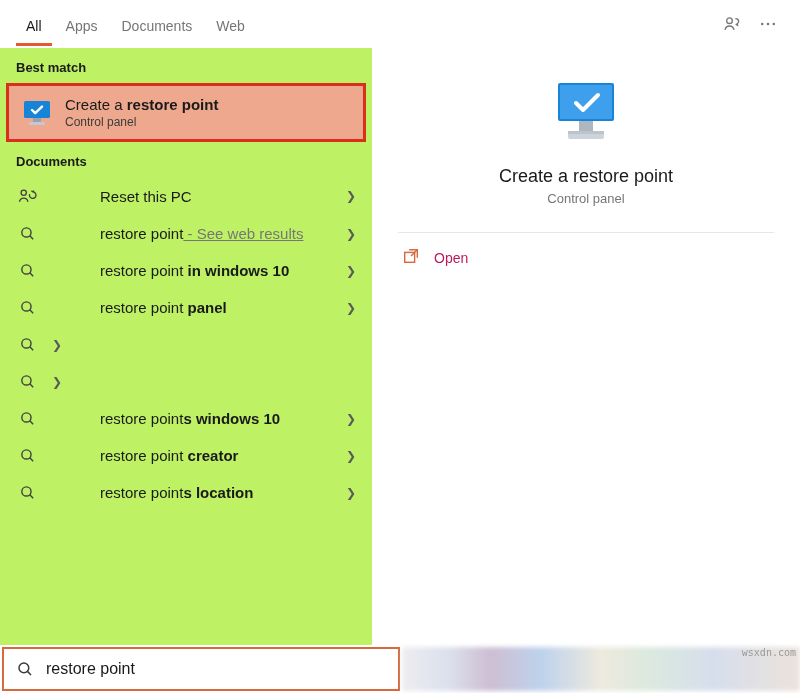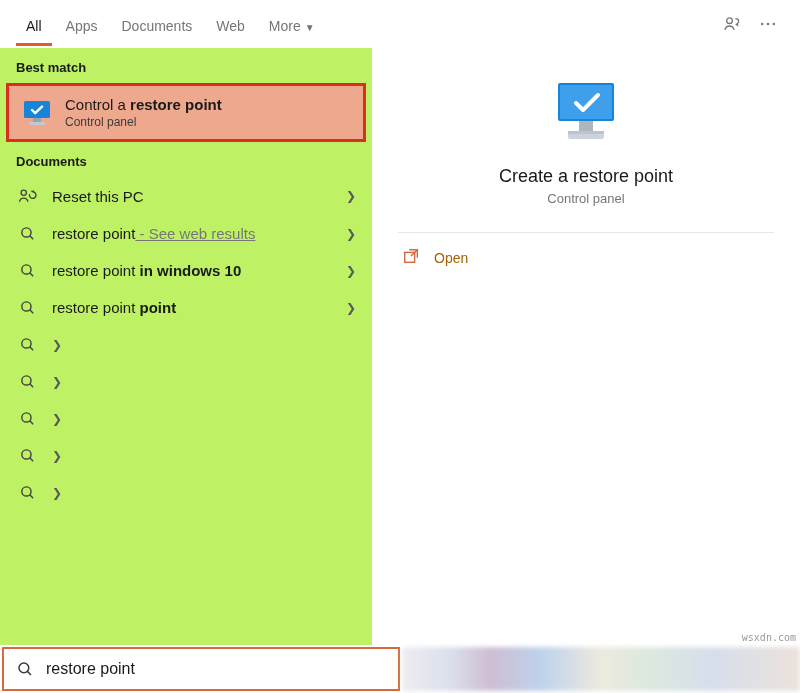--- a/index.html
+++ b/index.html
@@ -27,56 +27,53 @@
 
 .best { position: relative; margin: 0 6px; border: 3px solid #d92f1e; background: #eea88e; padding: 10px 12px; display: flex; align-items: center; gap: 12px; }
 .best-ic { width: 32px; height: 28px; display: flex; align-items: center; justify-content: center; }
 .best-title { font-size: 15px; }
 .best-sub { font-size: 12px; color: #3c3c3c; margin-top: 2px; }
 strong { font-weight: 600; }
 
 
 .row { display: flex; align-items: center; gap: 14px; padding: 10px 16px; cursor: default; }
 .row-ic { width: 22px; display: flex; justify-content: center; color: #404040; }
-.row-text { flex: 1; font-size: 15px; color: #1a1a1a; }
+.row-text { flex: 1; font-size: 15px; color: #1a1a1a; margin-left: 48px; }
 .row-text .sec { color: #767676; text-decoration: underline; }
 .chev-r { color: #5a5a5a; font-size: 12px; }
 
 
 .preview { display: flex; flex-direction: column; align-items: center; }
 .preview-ic { width: 80px; height: 70px; margin-bottom: 18px; }
 .preview-title { font-size: 18px; color: #1a1a1a; }
 .preview-sub { font-size: 13px; color: #767676; margin-top: 4px; }
 .preview-divider { height: 1px; background: #e6e6e6; margin: 26px 26px 0 26px; }
-.action { display: flex; align-items: center; gap: 14px; padding: 14px 30px; color: #a16207; cursor: default; }
+.action { display: flex; align-items: center; gap: 14px; padding: 14px 30px; color: #be185d; cursor: default; }
 .action-ic { color: #d66a3e; }
 
 
 .search { height: 44px; border: 2px solid #d66a3e; margin: 2px; background: #fff; display: flex; align-items: center; gap: 12px; padding: 0 12px; width: 398px; }
 .search svg { color: #3b3b3b; }
 .search input { flex: 1; border: none; outline: none; font-size: 16px; color: #1a1a1a; font-family: inherit; background: transparent; }
 
 .bottom { display: flex; align-items: flex-end; }
 .taskbar-blur { flex: 1; height: 44px; margin: 2px 0; background: linear-gradient(90deg,#e8e8ec 0%,#cfd6e6 12%,#bfa9c5 22%,#a9c4e6 35%,#e8e3d4 50%,#d0e2d4 62%,#c9d4e6 78%,#e6d9d0 100%); filter: blur(2px); opacity: .75; border-radius: 2px; }
 
-.watermark { position: absolute; right: 4px; bottom: 50px; font-size: 10px; color: #9a9a9a; font-family: monospace; }
+.watermark { position: absolute; right: 4px; bottom: 35px; font-size: 10px; color: #9a9a9a; font-family: monospace; }
 </style>
 </head>
 <body>
 
 <div class="root">
 
   <div class="tabs">
     <div class="tab active">All</div>
     <div class="tab">Apps</div>
     <div class="tab">Documents</div>
     <div class="tab">Web</div>
-    <div class="tab">
-      <span>More</span><span class="chev">▼</span>
-    </div>
     <div class="tab-spacer"></div>
     <div class="header-icon">
       <svg width="20" height="20" viewBox="0 0 24 24" fill="none" stroke="currentColor" stroke-width="1.6">
           <circle cx="9" cy="8" r="3.4"></circle>
           <path d="M3.5 19c.8-3 3-4.6 5.5-4.6s4.7 1.6 5.5 4.6"></path>
           <path d="M16 5.5c2.3 0 4 1.5 4 3.3 0 1.1-.6 2-1.6 2.6l.3 2-2.3-1.3"></path>
         </svg>
     </div>
     <div class="header-icon">
       <svg width="20" height="20" viewBox="0 0 24 24" fill="currentColor">
@@ -96,21 +93,21 @@
         <div class="best-ic">
           <svg width="32" height="28" viewBox="0 0 32 28">
               <rect x="3" y="2" width="26" height="17" rx="1.5" fill="#1784d8"></rect>
               <path d="M11 11l3.2 3.2L21 7.6" stroke="#fff" stroke-width="2.4" fill="none" stroke-linecap="round" stroke-linejoin="round"></path>
               <rect x="12" y="19" width="8" height="4" fill="#9aa2ad"></rect>
               <rect x="8" y="23" width="16" height="3" rx="1" fill="#c3c9d1"></rect>
             </svg>
         </div>
         <div>
           <div class="best-title">
-            <span>Control a </span><strong>restore point</strong>
+            <span>Create a </span><strong>restore point</strong>
           </div>
           <div class="best-sub">Control panel</div>
         </div>
       </div>
 
       <div class="group-label">Documents</div>
 
       <div class="row">
         <div class="row-ic">
           <svg width="20" height="18" viewBox="0 0 24 22" fill="none" stroke="currentColor" stroke-width="1.6">
@@ -145,66 +142,69 @@
             <div class="row-text"><span>restore point </span><strong>in windows 10</strong><span class="sec"></span></div>
             <div class="chev-r">❯</div>
           </div>
           <div class="row">
             <div class="row-ic">
               <svg width="17" height="17" viewBox="0 0 24 24" fill="none" stroke="currentColor" stroke-width="2">
                 <circle cx="10.5" cy="10.5" r="6.5"></circle>
                 <line x1="20" y1="20" x2="15.2" y2="15.2"></line>
               </svg>
             </div>
-            <div class="row-text"><span>restore point </span><strong>point</strong><span class="sec"></span></div>
-            <div class="chev-r">❯</div>
-          </div>
-          <div class="row">
-            <div class="row-ic">
-              <svg width="17" height="17" viewBox="0 0 24 24" fill="none" stroke="currentColor" stroke-width="2">
-                <circle cx="10.5" cy="10.5" r="6.5"></circle>
-                <line x1="20" y1="20" x2="15.2" y2="15.2"></line>
-              </svg>
-            </div>
-            <div class="chev-r">❯</div>
-          </div>
-          <div class="row">
-            <div class="row-ic">
-              <svg width="17" height="17" viewBox="0 0 24 24" fill="none" stroke="currentColor" stroke-width="2">
-                <circle cx="10.5" cy="10.5" r="6.5"></circle>
-                <line x1="20" y1="20" x2="15.2" y2="15.2"></line>
-              </svg>
-            </div>
-            <div class="chev-r">❯</div>
-          </div>
-          <div class="row">
-            <div class="row-ic">
-              <svg width="17" height="17" viewBox="0 0 24 24" fill="none" stroke="currentColor" stroke-width="2">
-                <circle cx="10.5" cy="10.5" r="6.5"></circle>
-                <line x1="20" y1="20" x2="15.2" y2="15.2"></line>
-              </svg>
-            </div>
-            <div class="chev-r">❯</div>
-          </div>
-          <div class="row">
-            <div class="row-ic">
-              <svg width="17" height="17" viewBox="0 0 24 24" fill="none" stroke="currentColor" stroke-width="2">
-                <circle cx="10.5" cy="10.5" r="6.5"></circle>
-                <line x1="20" y1="20" x2="15.2" y2="15.2"></line>
-              </svg>
-            </div>
-            <div class="chev-r">❯</div>
-          </div>
-          <div class="row">
-            <div class="row-ic">
-              <svg width="17" height="17" viewBox="0 0 24 24" fill="none" stroke="currentColor" stroke-width="2">
-                <circle cx="10.5" cy="10.5" r="6.5"></circle>
-                <line x1="20" y1="20" x2="15.2" y2="15.2"></line>
-              </svg>
-            </div>
+            <div class="row-text"><span>restore point </span><strong>panel</strong><span class="sec"></span></div>
+            <div class="chev-r">❯</div>
+          </div>
+          <div class="row">
+            <div class="row-ic">
+              <svg width="17" height="17" viewBox="0 0 24 24" fill="none" stroke="currentColor" stroke-width="2">
+                <circle cx="10.5" cy="10.5" r="6.5"></circle>
+                <line x1="20" y1="20" x2="15.2" y2="15.2"></line>
+              </svg>
+            </div>
+            <div class="chev-r">❯</div>
+          </div>
+          <div class="row">
+            <div class="row-ic">
+              <svg width="17" height="17" viewBox="0 0 24 24" fill="none" stroke="currentColor" stroke-width="2">
+                <circle cx="10.5" cy="10.5" r="6.5"></circle>
+                <line x1="20" y1="20" x2="15.2" y2="15.2"></line>
+              </svg>
+            </div>
+            <div class="chev-r">❯</div>
+          </div>
+          <div class="row">
+            <div class="row-ic">
+              <svg width="17" height="17" viewBox="0 0 24 24" fill="none" stroke="currentColor" stroke-width="2">
+                <circle cx="10.5" cy="10.5" r="6.5"></circle>
+                <line x1="20" y1="20" x2="15.2" y2="15.2"></line>
+              </svg>
+            </div>
+            <div class="row-text"><span>restore point</span><strong>s windows 10</strong><span class="sec"></span></div>
+            <div class="chev-r">❯</div>
+          </div>
+          <div class="row">
+            <div class="row-ic">
+              <svg width="17" height="17" viewBox="0 0 24 24" fill="none" stroke="currentColor" stroke-width="2">
+                <circle cx="10.5" cy="10.5" r="6.5"></circle>
+                <line x1="20" y1="20" x2="15.2" y2="15.2"></line>
+              </svg>
+            </div>
+            <div class="row-text"><span>restore point </span><strong>creator</strong><span class="sec"></span></div>
+            <div class="chev-r">❯</div>
+          </div>
+          <div class="row">
+            <div class="row-ic">
+              <svg width="17" height="17" viewBox="0 0 24 24" fill="none" stroke="currentColor" stroke-width="2">
+                <circle cx="10.5" cy="10.5" r="6.5"></circle>
+                <line x1="20" y1="20" x2="15.2" y2="15.2"></line>
+              </svg>
+            </div>
+            <div class="row-text"><span>restore point</span><strong>s location</strong><span class="sec"></span></div>
             <div class="chev-r">❯</div>
           </div>
         </div>
 
     </div>
 
     <div class="right">
       <div class="preview">
         <div class="preview-ic">
           <svg width="80" height="70" viewBox="0 0 80 70">

